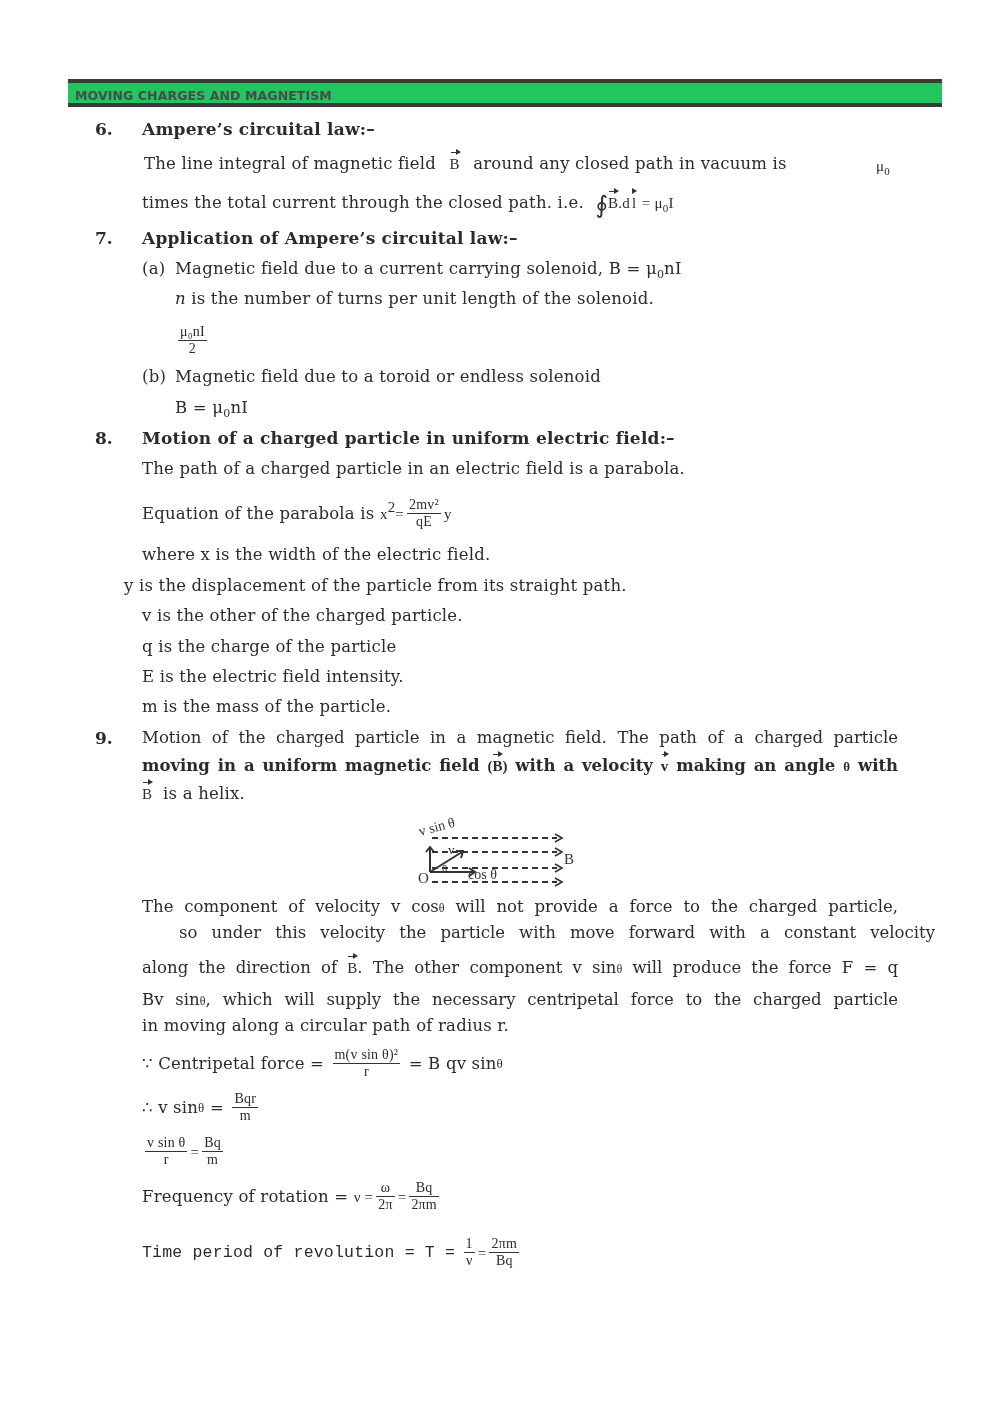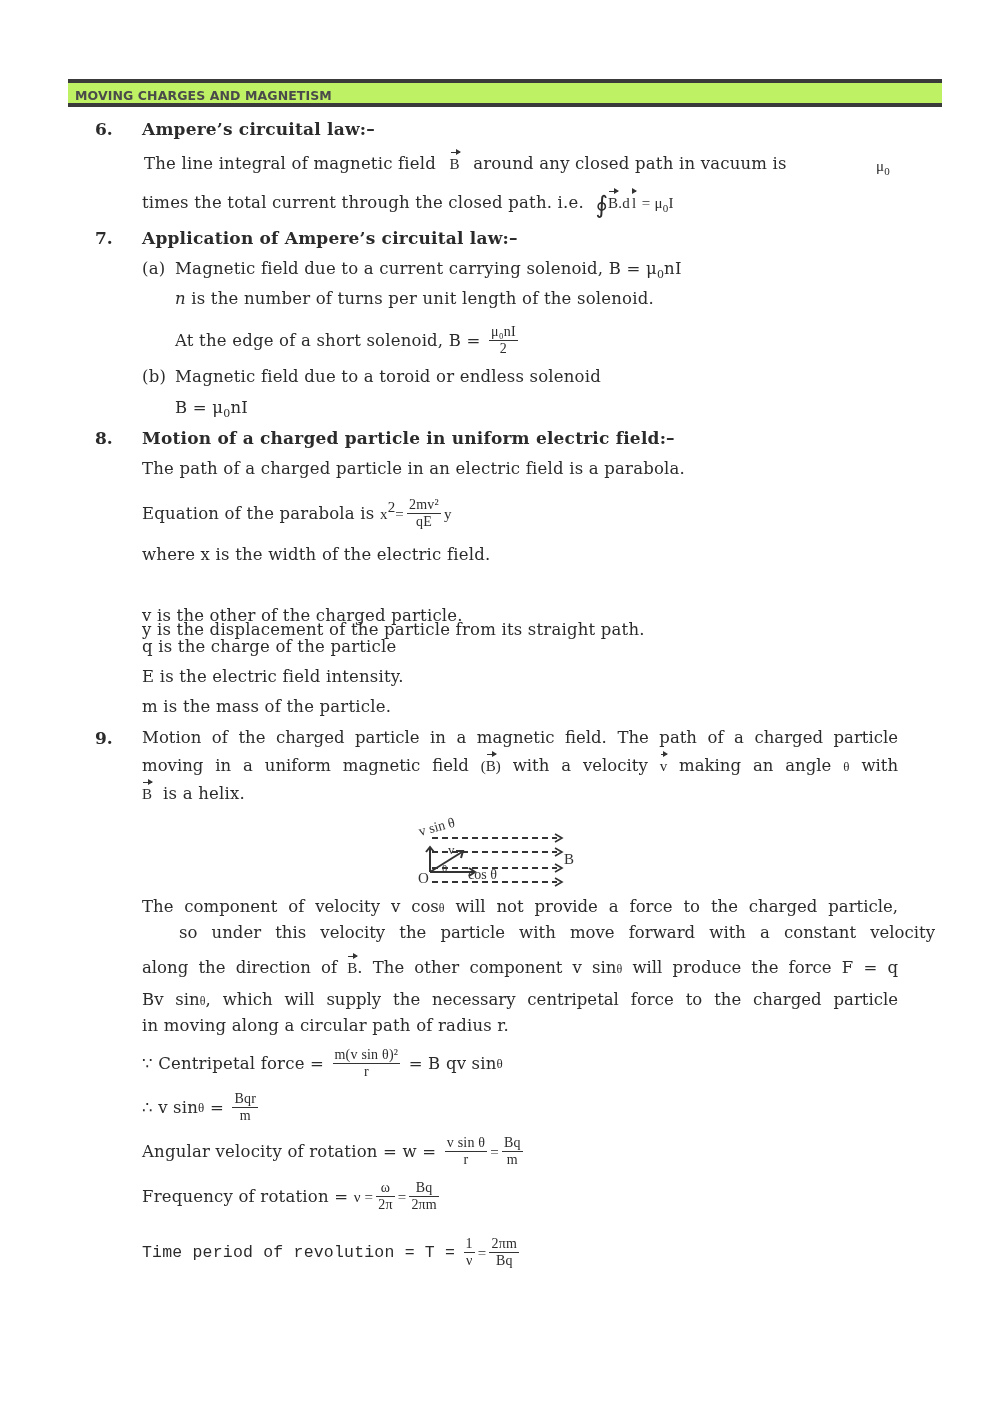--- a/index.html
+++ b/index.html
@@ -1,19 +1,19 @@
 <!DOCTYPE html>
 <html><head>
 <meta charset="utf-8">
 <style>
   html, body { margin:0; padding:0; background:#ffffff; }
   body { width:992px; height:1403px; position:relative; overflow:hidden;
          font-family:"DejaVu Serif", serif; color:#2b2b2b; }
   .header { position:absolute; left:68px; top:79px; width:874px; height:28px;
-            background:#bef264; border-top:4px solid #3a3a3a; border-bottom:4px solid #3a3a3a; box-sizing:border-box; }
+            background:#22c55e; border-top:4px solid #3a3a3a; border-bottom:4px solid #3a3a3a; box-sizing:border-box; }
   .header span { position:absolute; left:7px; top:5px; font-family:"DejaVu Sans", sans-serif; font-weight:bold;
                  font-size:12.5px; color:#4a4a4a; letter-spacing:0.1px; }
   .line { position:absolute; font-size:16.5px; line-height:20px; white-space:nowrap; letter-spacing:0.2px; }
   .num { position:absolute; left:95px; font-weight:bold; font-size:17px; }
   .bold { font-weight:bold; font-size:17px; }
   .j { position:absolute; left:142px; width:756px; font-size:16.5px; line-height:20px; text-align:justify; text-align-last:justify; white-space:normal; }
   .mf { font-family:"Liberation Serif", serif; font-size:15px; }
   .frac { display:inline-block; vertical-align:middle; text-align:center; font-family:"Liberation Serif", serif; font-size:14px; line-height:16px; margin:0 3px; }
   .frac .n { display:block; border-bottom:1px solid #333; padding:0 2px; }
   .frac .d { display:block; padding:0 2px; }
@@ -51,46 +51,45 @@
 <div class="line bold" style="left:142px; top:228px;">Application of Ampere’s circuital law:–</div>
 
 <div class="line" style="left:142px; top:259px;">(a)</div>
 <div class="line" style="left:175px; top:259px;">
   <span>Magnetic field due to a current carrying solenoid, B = μ</span><sub>0</sub><span>nI</span>
 </div>
 <div class="line" style="left:175px; top:289px;">
   <i>n</i> <span>is the number of turns per unit length of the solenoid.</span>
 </div>
 <div class="line" style="left:175px; top:324px;">
-  <span style="vertical-align:middle;">At the edge of a short solenoid, B =</span>
   <span class="frac"><span class="n">μ₀nI</span><span class="d">2</span></span>
 </div>
 <div class="line" style="left:142px; top:367px;">(b)</div>
 <div class="line" style="left:175px; top:367px;">Magnetic field due to a toroid or endless solenoid</div>
 <div class="line" style="left:175px; top:398px;">
   <span>B = μ</span><sub>0</sub><span>nI</span>
 </div>
 
 <div class="num" style="top:428px;">8.</div>
 <div class="line bold" style="left:142px; top:428px;">Motion of a charged particle in uniform electric field:–</div>
 <div class="line" style="left:142px; top:459px;">The path of a charged particle in an electric field is a parabola.</div>
 <div class="line" style="left:142px; top:497px;">
   <span style="vertical-align:middle;">Equation of the parabola is</span>
   <span class="mf" style="vertical-align:middle;">x</span><sup class="mf" style="vertical-align:6px;">2</sup><span class="mf" style="vertical-align:middle;">=</span><span class="frac"><span class="n">2mv²</span><span class="d">qE</span></span><span class="mf" style="vertical-align:middle;">y</span>
 </div>
 <div class="line" style="left:142px; top:545px;">where x is the width of the electric field.</div>
-<div class="line" style="left:142px; top:576px;margin-top:44px;">y is the displacement of the particle from its straight path.</div>
+<div class="line" style="left:124px; top:576px;">y is the displacement of the particle from its straight path.</div>
 <div class="line" style="left:142px; top:606px;">v is the other of the charged particle.</div>
 <div class="line" style="left:142px; top:637px;">q is the charge of the particle</div>
 <div class="line" style="left:142px; top:667px;">E is the electric field intensity.</div>
 <div class="line" style="left:142px; top:697px;">m is the mass of the particle.</div>
 
 <div class="num" style="top:728px;">9.</div>
 <div class="j" style="top:728px;">Motion of the charged particle in a magnetic field. The path of a charged particle</div>
-<div class="j" style="top:756px;">
+<div class="j" style="top:756px;font-weight:bold;">
   <span>moving in a uniform magnetic field</span> <span class="mf">(</span><span class="vec">B</span><span class="mf">)</span> <span>with a velocity</span> <span class="vec">v</span> <span>making an angle</span> <span class="mf" style="font-size:13px;">θ</span> <span>with</span>
 </div>
 <div class="line" style="left:142px; top:784px;">
   <span class="vec">B</span>&nbsp;&nbsp;<span>is a helix.</span>
 </div>
 
 <svg class="diagram" width="170" height="80" viewBox="0 0 170 80">
   <g stroke="#333" stroke-width="2" stroke-dasharray="6,4" fill="none">
     <line x1="20" y1="26" x2="145" y2="26"></line>
     <line x1="20" y1="40" x2="145" y2="40"></line>
@@ -135,21 +134,20 @@
   <span style="vertical-align:middle;">∵   Centripetal force =</span>
   <span class="frac"><span class="n">m(v sin θ)²</span><span class="d">r</span></span>
   <span style="vertical-align:middle;">= B qv sin</span><span class="mf" style="font-size:13px; vertical-align:middle;">θ</span>
 </div>
 <div class="line" style="left:142px; top:1091px;">
   <span style="vertical-align:middle;">∴ v sin</span><span class="mf" style="font-size:13px; vertical-align:middle;">θ</span>
   <span style="vertical-align:middle;">=</span>
   <span class="frac"><span class="n">Bqr</span><span class="d">m</span></span>
 </div>
 <div class="line" style="left:142px; top:1135px;">
-  <span style="vertical-align:middle;">Angular velocity of rotation = w =</span>
   <span class="frac"><span class="n">v sin θ</span><span class="d">r</span></span><span class="mf" style="vertical-align:middle;">=</span><span class="frac"><span class="n">Bq</span><span class="d">m</span></span>
 </div>
 <div class="line" style="left:142px; top:1180px;">
   <span style="vertical-align:middle;">Frequency of rotation =</span>
   <span class="mf" style="vertical-align:middle;">ν =</span><span class="frac"><span class="n">ω</span><span class="d">2π</span></span><span class="mf" style="vertical-align:middle;">=</span><span class="frac"><span class="n">Bq</span><span class="d">2πm</span></span>
 </div>
 <div class="line" style="left:142px; top:1236px;">
   <span style="vertical-align:middle;font-family:Liberation Mono, monospace;">Time period of revolution = T =</span>
   <span class="frac"><span class="n">1</span><span class="d">ν</span></span><span class="mf" style="vertical-align:middle;">=</span><span class="frac"><span class="n">2πm</span><span class="d">Bq</span></span>
 </div>

